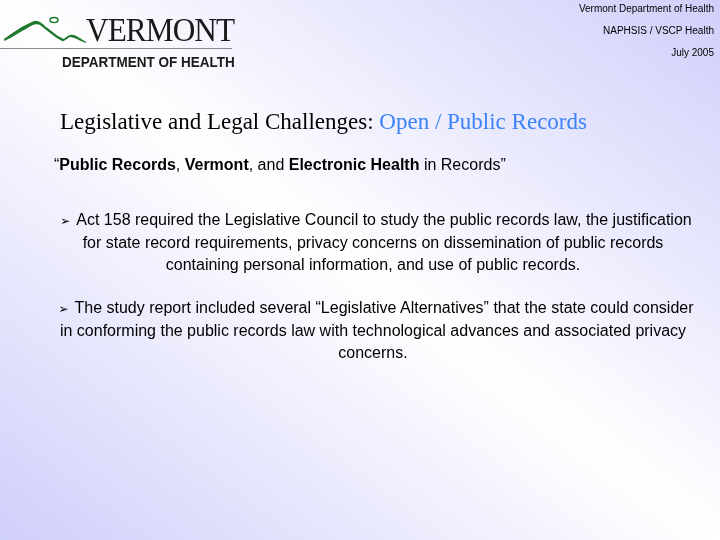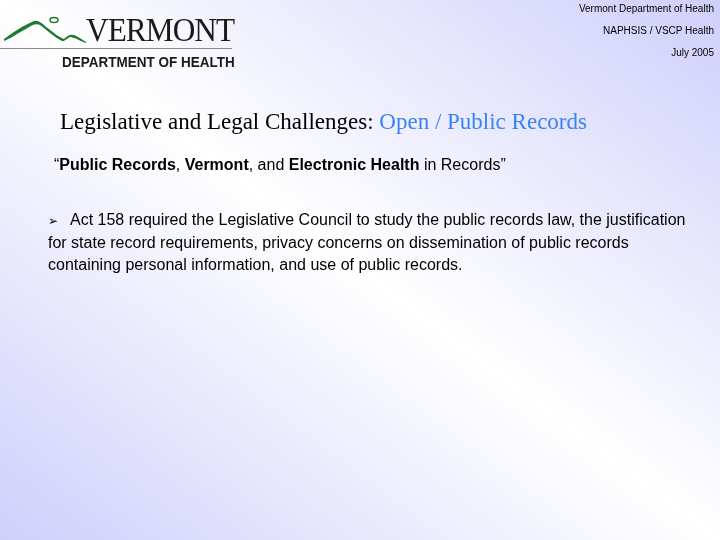--- a/index.html
+++ b/index.html
@@ -94,20 +94,21 @@
       white-space: nowrap;
     }
     .subtitle b {
       font-weight: bold;
     }
     .bullets {
       position: absolute;
       left: 48px;
       top: 209px;
       width: 650px;
+      text-align: center;
     }
     .bullet {
       font-size: 16px;
       line-height: 22px;
       margin-bottom: 21px;
     }
     .bullet .arrow {
       display: inline-block;
       width: 22px;
       font-size: 12px;
@@ -137,13 +138,16 @@
 </div>
 
 <div class="subtitle">
   <span>“</span><b>Public Records</b><span>, </span><b>Vermont</b><span>, and </span><b>Electronic Health</b><span> in Records</span><span>”</span>
 </div>
 
 <div class="bullets">
   <div class="bullet">
     <span class="arrow">➢</span><span>Act 158 required the Legislative Council to study the public records law, the justification for state record requirements, privacy concerns on dissemination of public records containing personal information, and use of public records.</span>
   </div>
+  <div class="bullet">
+    <span class="arrow">➢</span><span>The study report included several “Legislative Alternatives” that the state could consider in conforming the public records law with technological advances and associated privacy concerns.</span>
+  </div>
 </div>
 
 </body></html>

